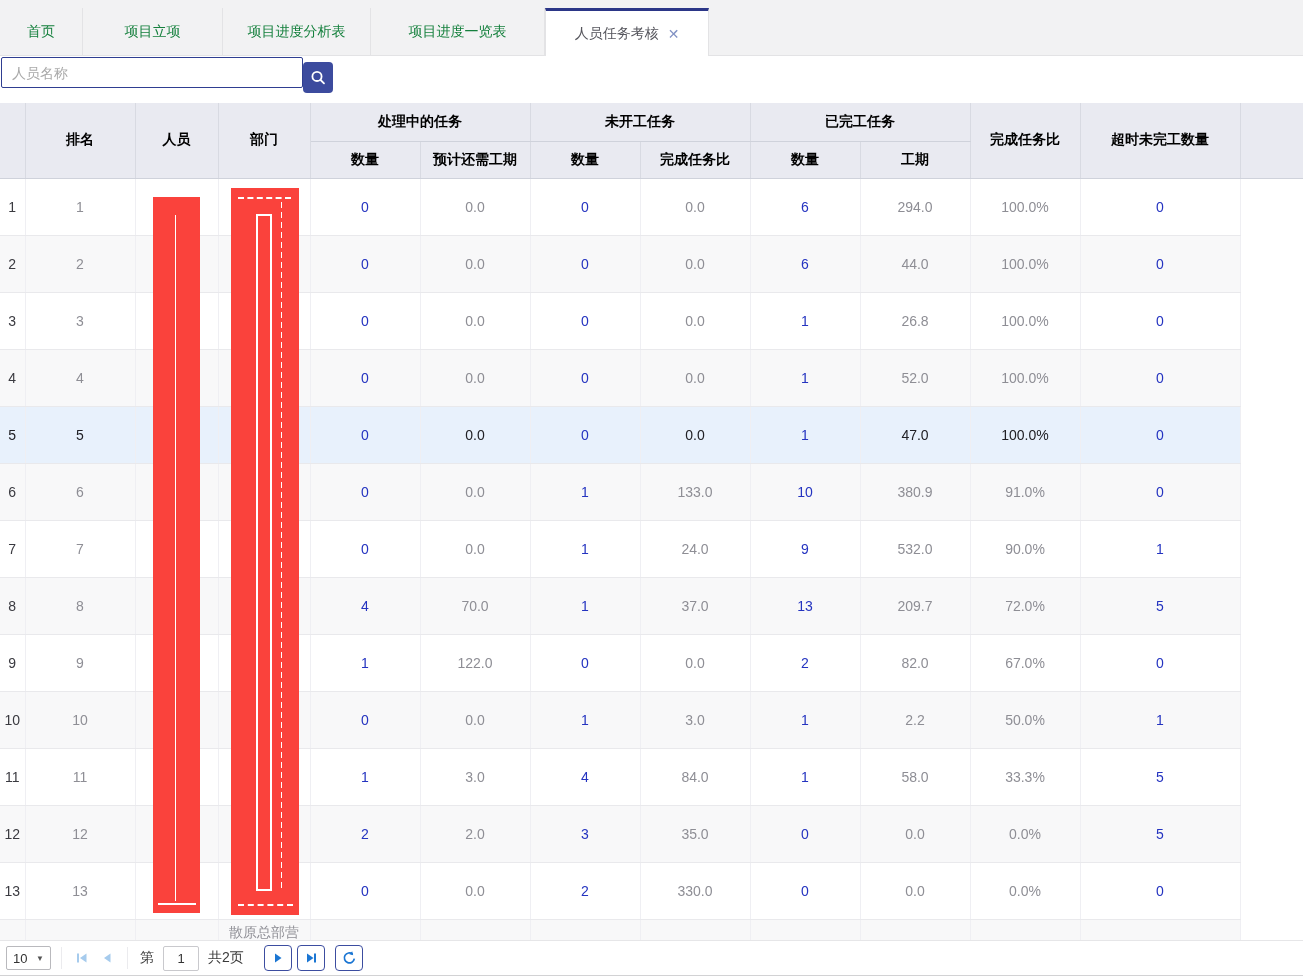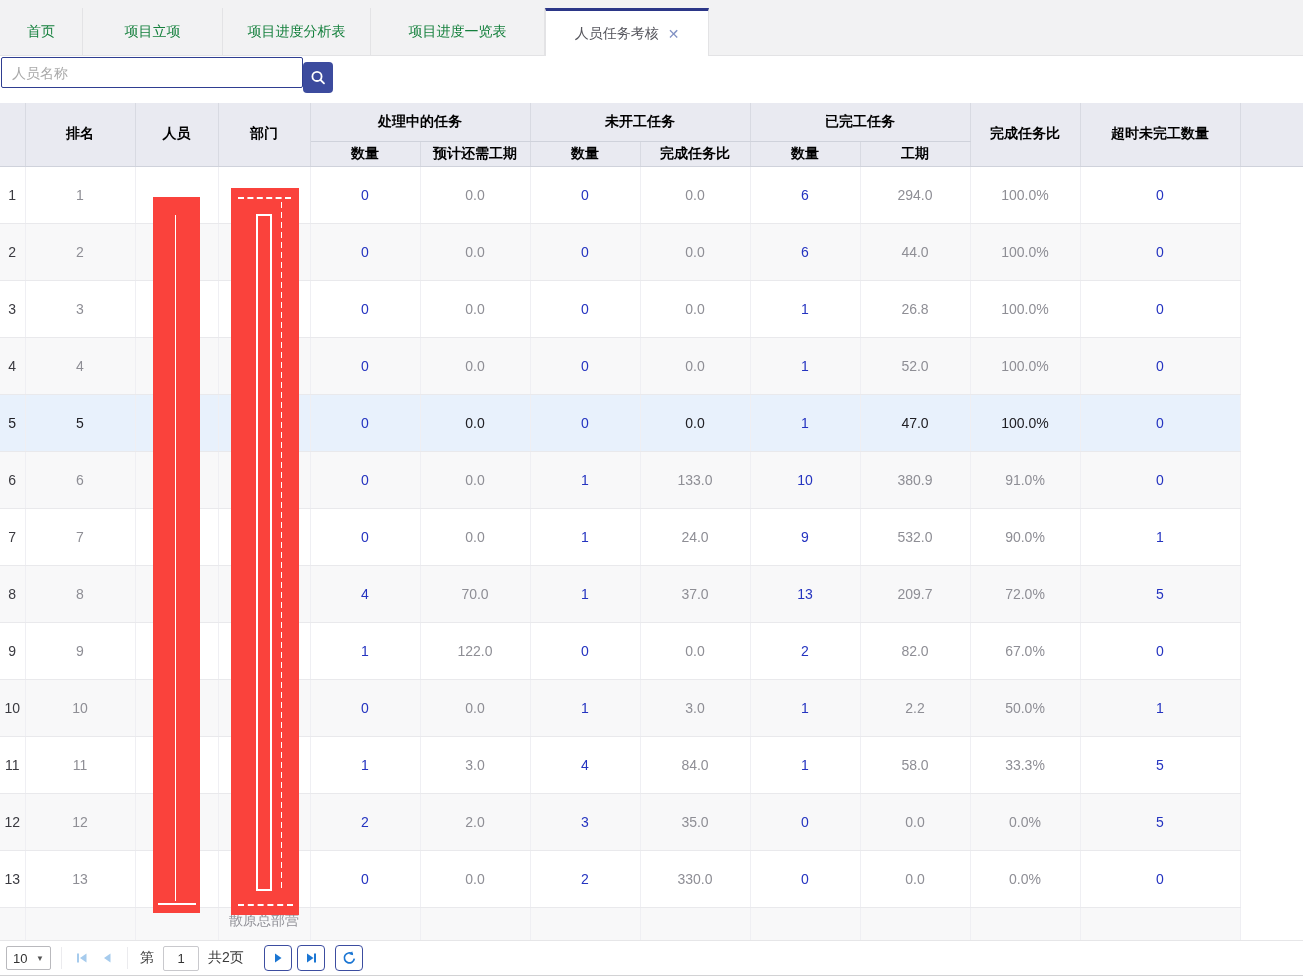--- a/index.html
+++ b/index.html
@@ -29,21 +29,21 @@
   .search-btn { position:absolute; left:303px; top:5px; width:30px; height:31px;
                 background:#3c4b9e; border:none; border-radius:4px;
                 display:flex; align-items:center; justify-content:center; cursor:pointer; padding:0; }
 
   
   .tablewrap { position:absolute; top:103px; left:0; width:1303px; height:837px; overflow:hidden; }
   table { border-collapse:collapse; table-layout:fixed; width:1303px; }
   thead th { background:#e9eaf1; color:#000000; font-size:14px; font-weight:bold;
              border:1px solid #d8dae2; border-top:none; padding:0; }
   thead tr.h1 th { height:38px; }
-  thead tr.h2 th { height:25px; }
+  thead tr.h2 th { height:37px; }
   thead th:first-child { border-left:none; }
   thead th.filler { border-right:none; }
   thead th { border-bottom-color:#cfd2db; }
   tbody tr { height:57px; }
   tbody td { border-bottom:1px solid #e9e9ec; border-right:1px solid #efeff3;
              font-size:14px; text-align:center; color:#8e8e95; padding:0; background:#fff; }
   tbody td.c-no { color:#3a3a40; }
   tbody td.link { color:#2433c0; cursor:pointer; }
   tbody tr.even td:not(.c-fill) { background:#f8f8f9; }
   tbody tr.selected td:not(.c-fill) { background:#e8f1fc; color:#202025; }

